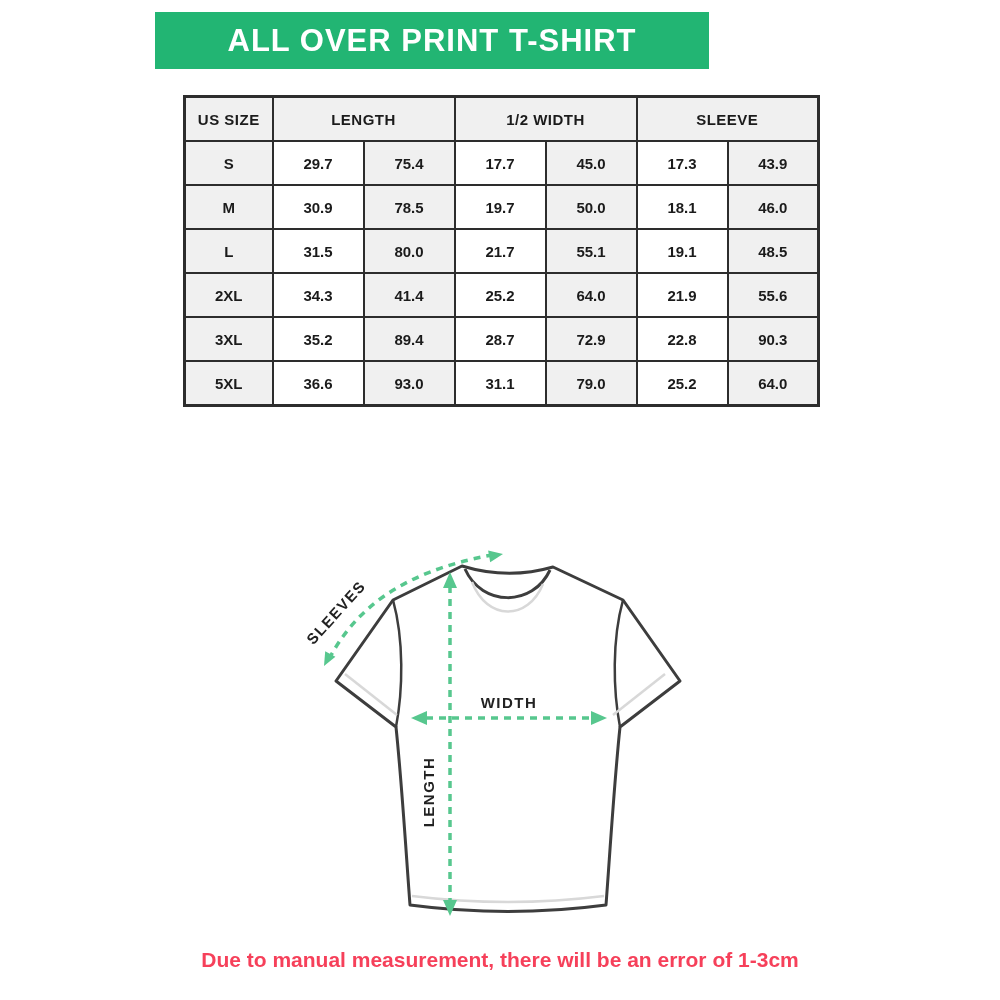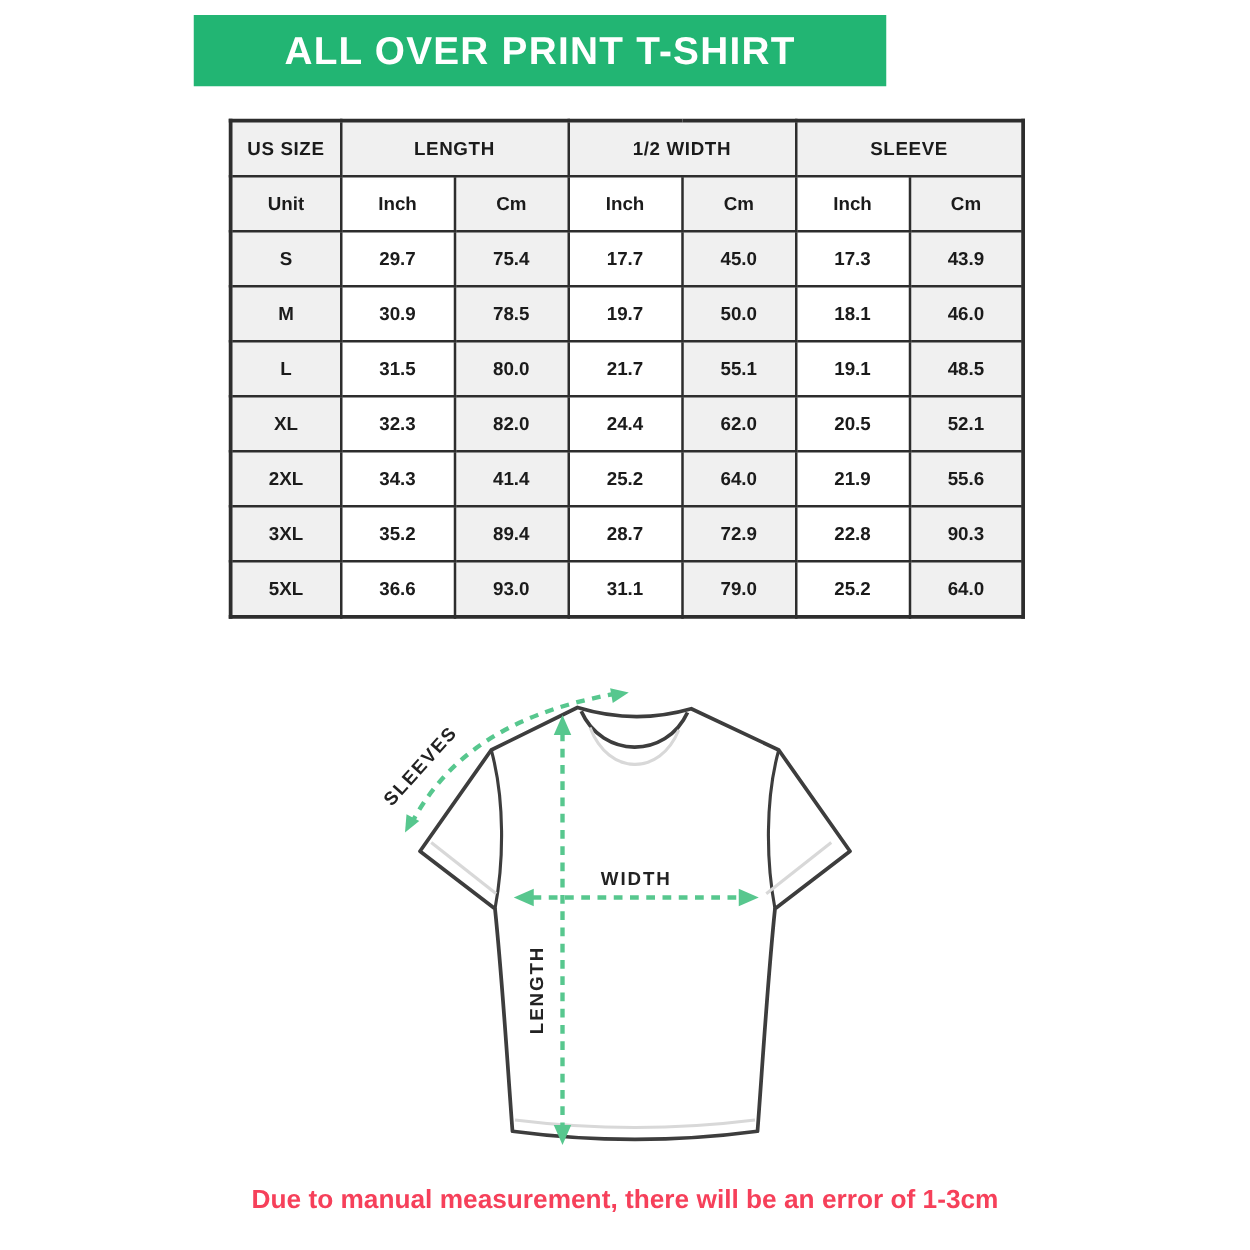--- a/index.html
+++ b/index.html
@@ -54,29 +54,20 @@
       <col style="width:91px">
       <col style="width:91px">
   </colgroup>
   <tbody>
     <tr>
       <td class="shade group-hd">US SIZE</td>
       <td class="shade group-hd" colspan="2">LENGTH</td>
       <td class="shade group-hd" colspan="2">1/2 WIDTH</td>
       <td class="shade group-hd" colspan="2">SLEEVE</td>
     </tr>
-    <tr>
-      <td class="shade">Unit</td>
-      <td>Inch</td>
-      <td class="shade">Cm</td>
-      <td>Inch</td>
-      <td class="shade">Cm</td>
-      <td>Inch</td>
-      <td class="shade">Cm</td>
-    </tr>
   </tbody>
   <tbody>
       <tr>
         <td class="shade">S</td>
         <td class="">29.7</td>
         <td class="shade">75.4</td>
         <td class="">17.7</td>
         <td class="shade">45.0</td>
         <td class="">17.3</td>
         <td class="shade">43.9</td>
@@ -91,29 +82,20 @@
         <td class="shade">46.0</td>
       </tr>
       <tr>
         <td class="shade">L</td>
         <td class="">31.5</td>
         <td class="shade">80.0</td>
         <td class="">21.7</td>
         <td class="shade">55.1</td>
         <td class="">19.1</td>
         <td class="shade">48.5</td>
-      </tr>
-      <tr>
-        <td class="shade">XL</td>
-        <td class="">32.3</td>
-        <td class="shade">82.0</td>
-        <td class="">24.4</td>
-        <td class="shade">62.0</td>
-        <td class="">20.5</td>
-        <td class="shade">52.1</td>
       </tr>
       <tr>
         <td class="shade">2XL</td>
         <td class="">34.3</td>
         <td class="shade">41.4</td>
         <td class="">25.2</td>
         <td class="shade">64.0</td>
         <td class="">21.9</td>
         <td class="shade">55.6</td>
       </tr>

